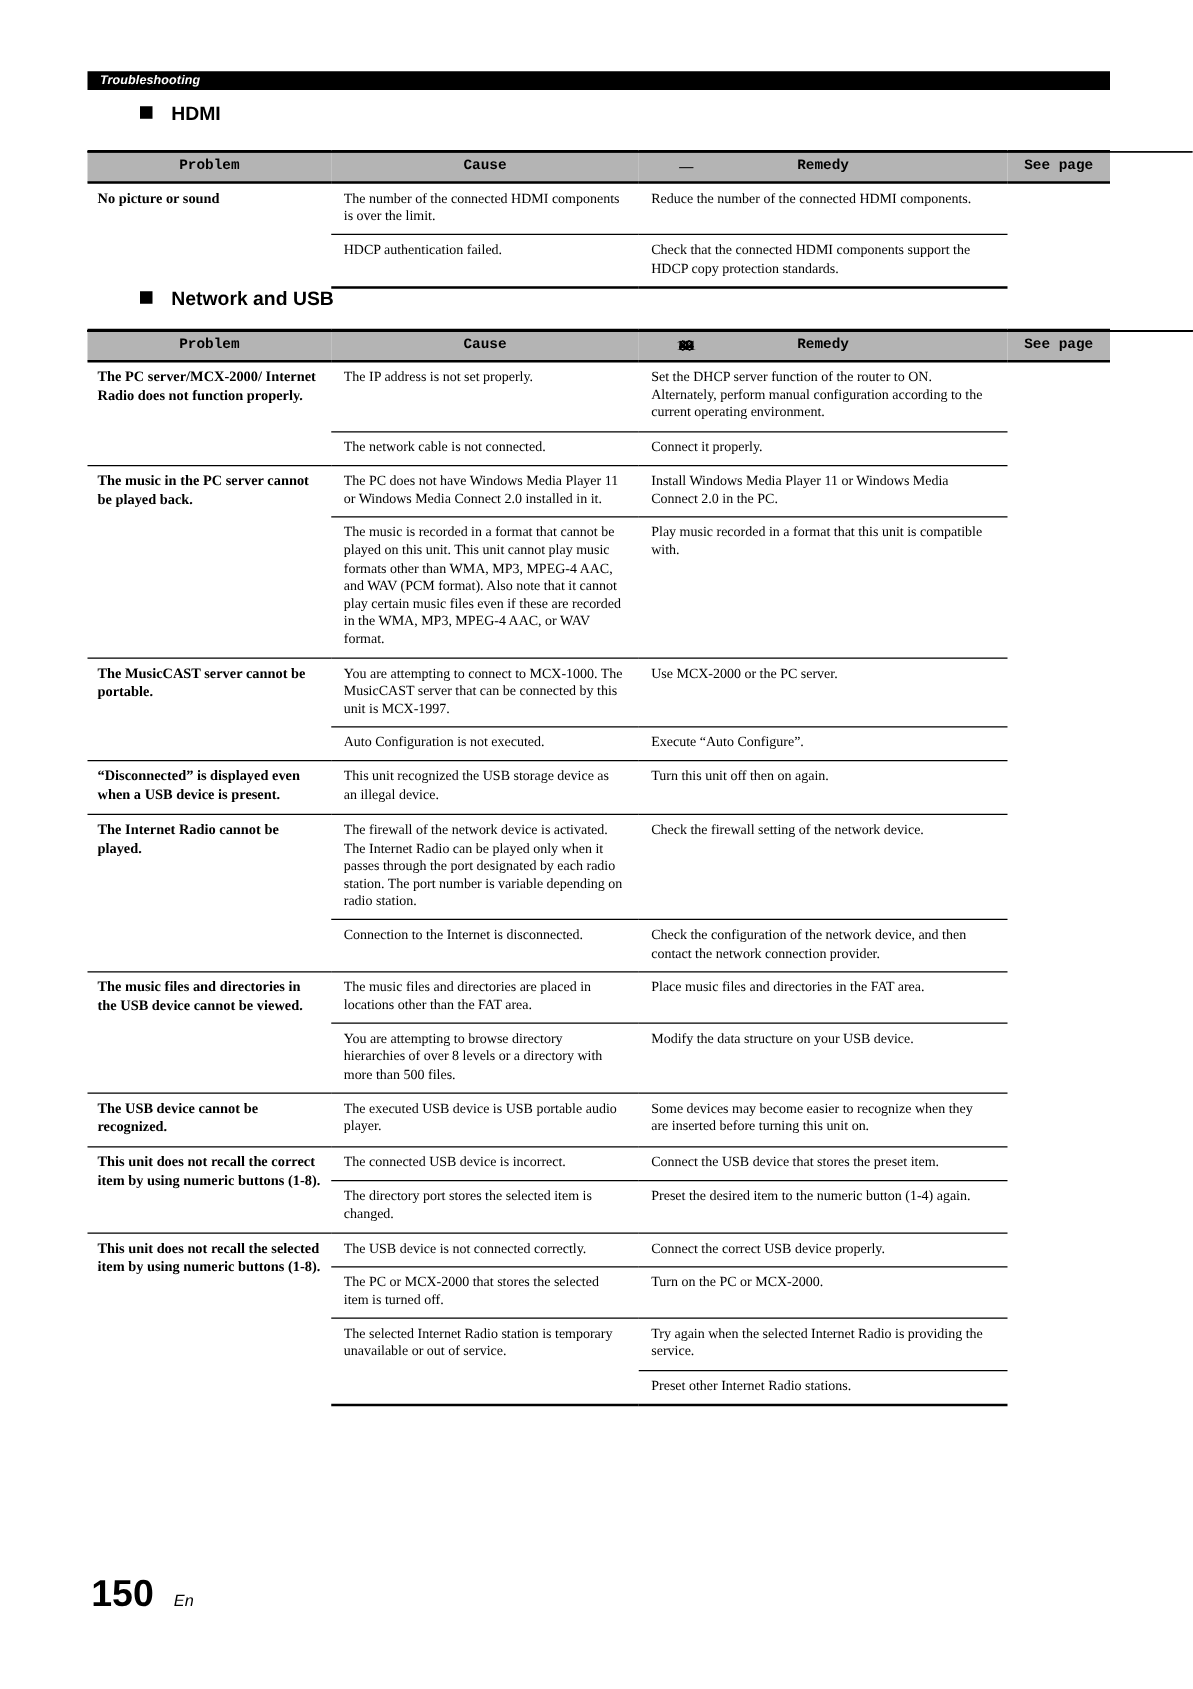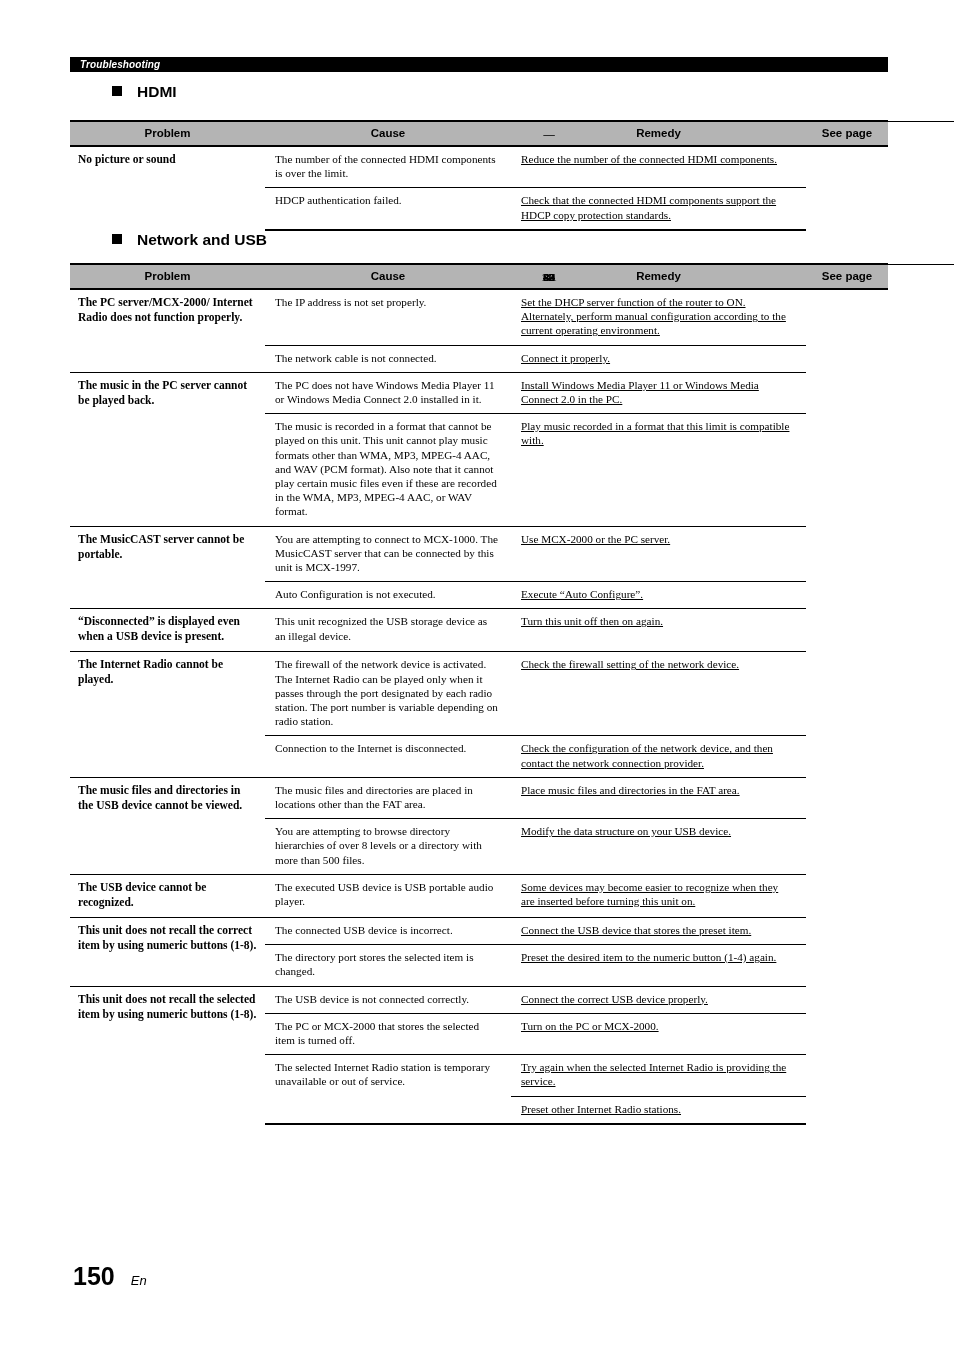--- a/index.html
+++ b/index.html
@@ -78,21 +78,21 @@
   #tbl-hdmi { top: 120px; }
   #tbl-network { top: 263px; }
 
   .tbl col.c-problem { width: 195px; }
   .tbl col.c-cause   { width: 246px; }
   .tbl col.c-remedy  { width: 295px; }
   .tbl col.c-page    { width: 82px; }
 
   .tbl thead th {
     background: #b4b4b4;
-    font-family: Liberation Sans, sans-serif;
+    font-family: Liberation Mono, monospace;
     font-weight: bold;
     font-size: 11.5px;
     line-height: 14px;
     text-align: center;
     padding: 4px 0 5px 0;
     border-top: 2.5px solid #000;
     border-bottom: 2.5px solid #000;
     vertical-align: middle;
   }
 
@@ -107,21 +107,21 @@
   
   .tbl td.problem {
     font-family: Liberation Serif, serif;
     font-weight: bold;
     font-size: 11.5px;
     line-height: 15px;
     padding-left: 8px;
     padding-right: 8px;
   }
   .tbl td.cause  { padding-left: 10px; padding-right: 12px; }
-  .tbl td.remedy { padding-left: 10px; padding-right: 12px; text-decoration: underline; }
+  .tbl td.remedy { padding-left: 10px; padding-right: 12px; }
   .tbl td.page   { text-align: center; padding-left: 2px; padding-right: 2px; }
 
   
   tr.group-start > td { border-top: 1.6px solid #000; }
   
   tr.sub-start > td.cause,
   tr.sub-start > td.remedy,
   tr.sub-start > td.page { border-top: 1px solid #000; }
   
   tr.sub-remedy-start > td.remedy,
@@ -132,21 +132,21 @@
   
   .folio {
     position: absolute;
     left: 73px;
     top: 1262px;
     font-family: "Liberation Sans", sans-serif;
     white-space: nowrap;
   }
   .folio .num {
     font-weight: bold;
-    font-size: 25px;
+    font-size: 30px;
     line-height: 28px;
   }
   .folio .lang {
     font-size: 13px;
     font-style: italic;
     margin-left: 16px;
   }
 </style>
 </head>
 <body>
@@ -223,21 +223,21 @@
           <td class="page">40</td>
         </tr>
         <tr class="group-start">
           <td class="problem" rowspan="2">The music in the PC server cannot be played back.</td>
           <td class="cause">The PC does not have Windows Media Player 11 or Windows Media Connect 2.0 installed in it.</td>
           <td class="remedy">Install Windows Media Player 11 or Windows Media Connect 2.0 in the PC.</td>
           <td class="page">—</td>
         </tr>
         <tr class="sub-start">
           <td class="cause">The music is recorded in a format that cannot be played on this unit. This unit cannot play music formats other than WMA, MP3, MPEG-4 AAC, and WAV (PCM format). Also note that it cannot play certain music files even if these are recorded in the WMA, MP3, MPEG-4 AAC, or WAV format.</td>
-          <td class="remedy">Play music recorded in a format that this limit is compatible with.</td>
+          <td class="remedy">Play music recorded in a format that this unit is compatible with.</td>
           <td class="page">—</td>
         </tr>
         <tr class="group-start">
           <td class="problem" rowspan="2">The MusicCAST server cannot be portable.</td>
           <td class="cause">You are attempting to connect to MCX-1000. The MusicCAST server that can be connected by this unit is MCX-1997.</td>
           <td class="remedy">Use MCX-2000 or the PC server.</td>
           <td class="page">—</td>
         </tr>
         <tr class="sub-start">
           <td class="cause">Auto Configuration is not executed.</td>

